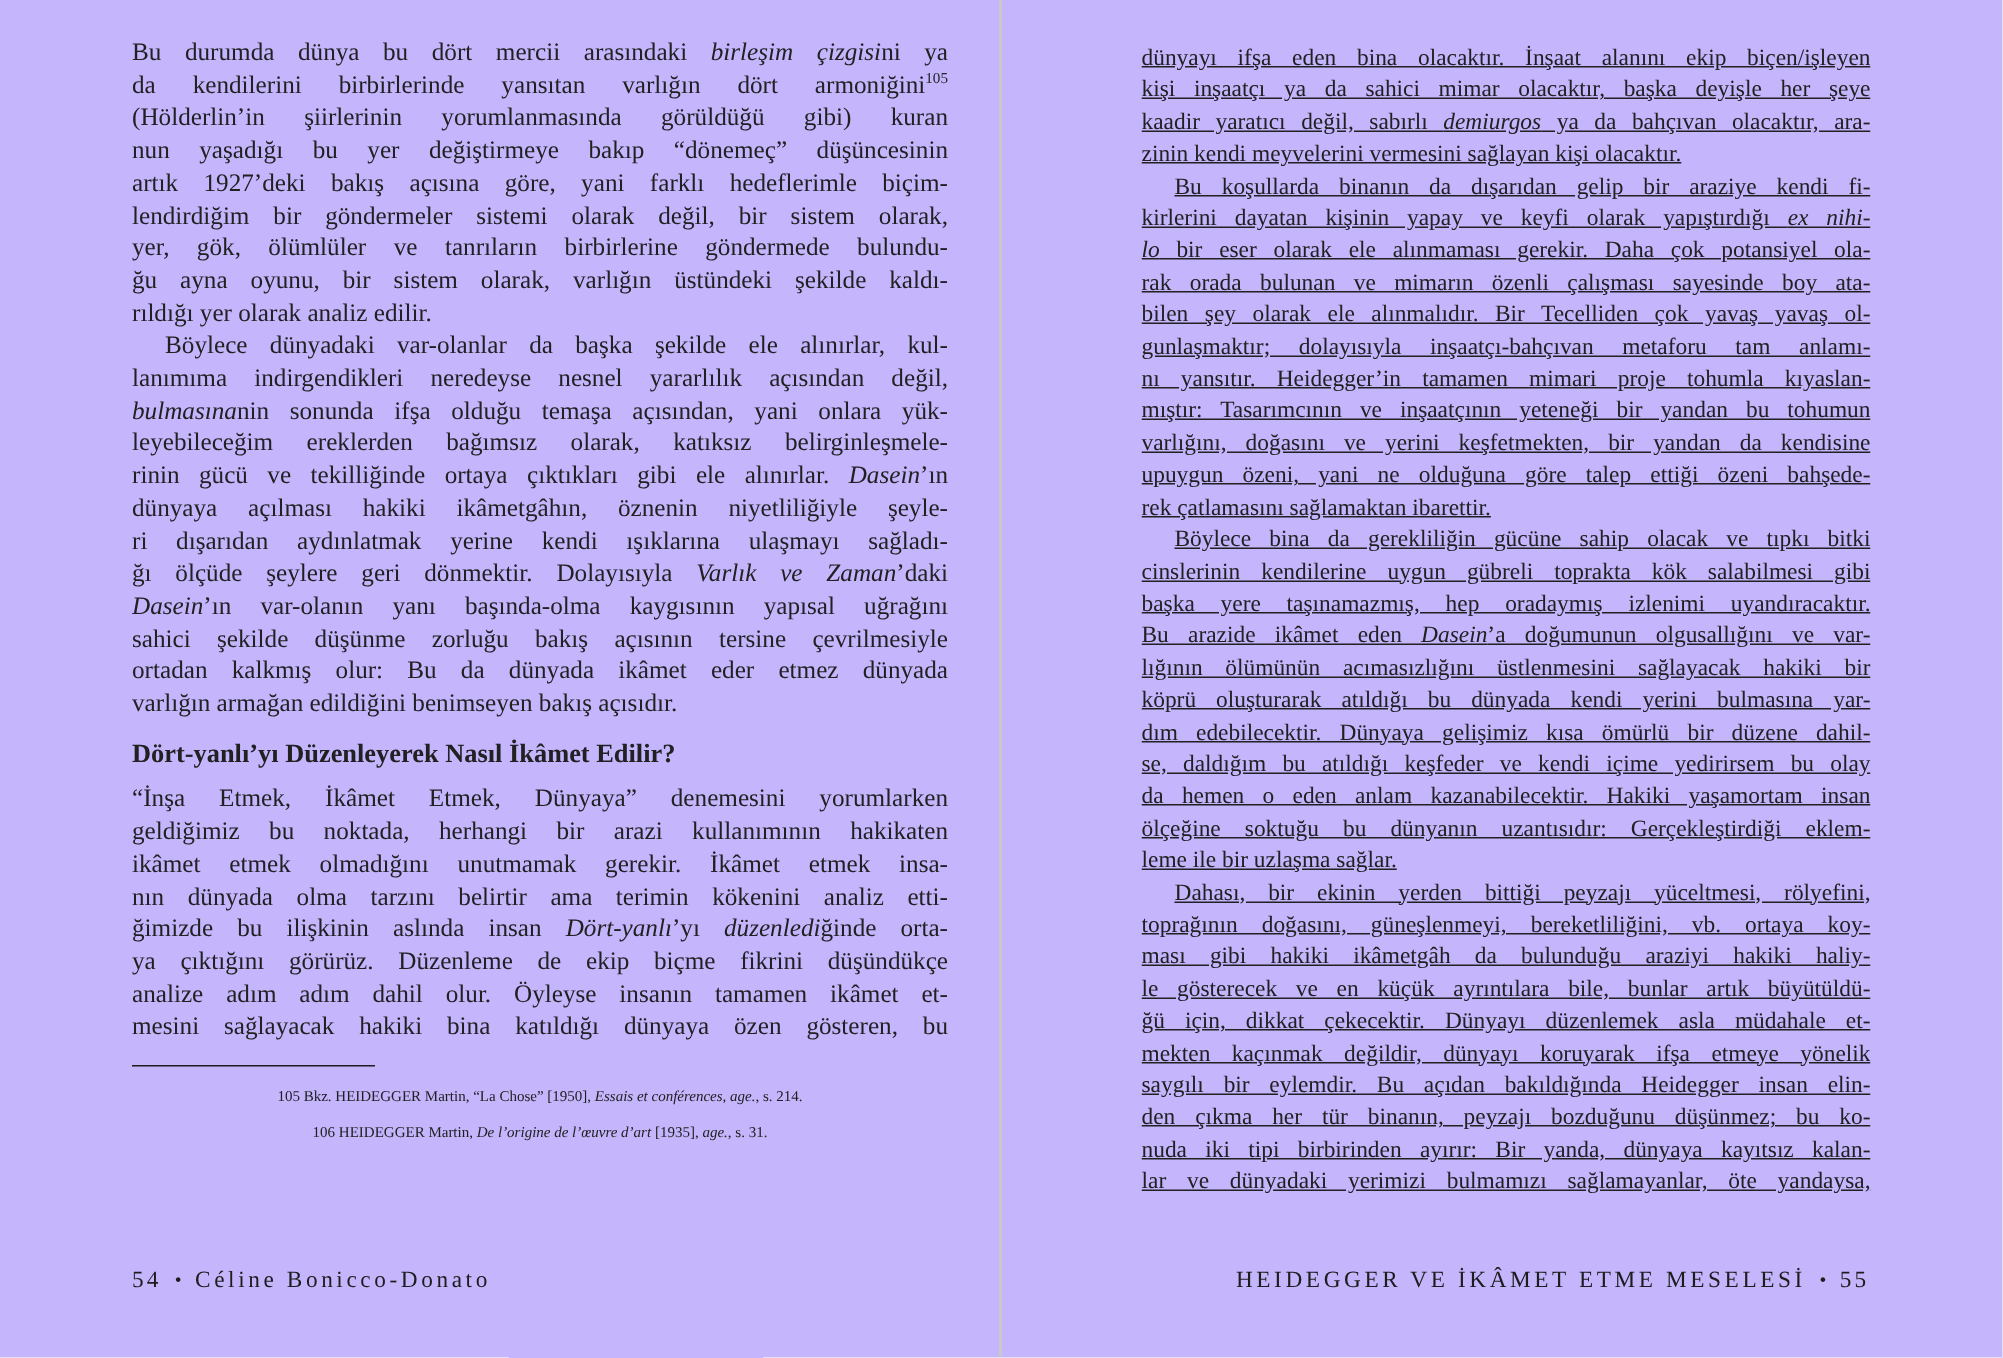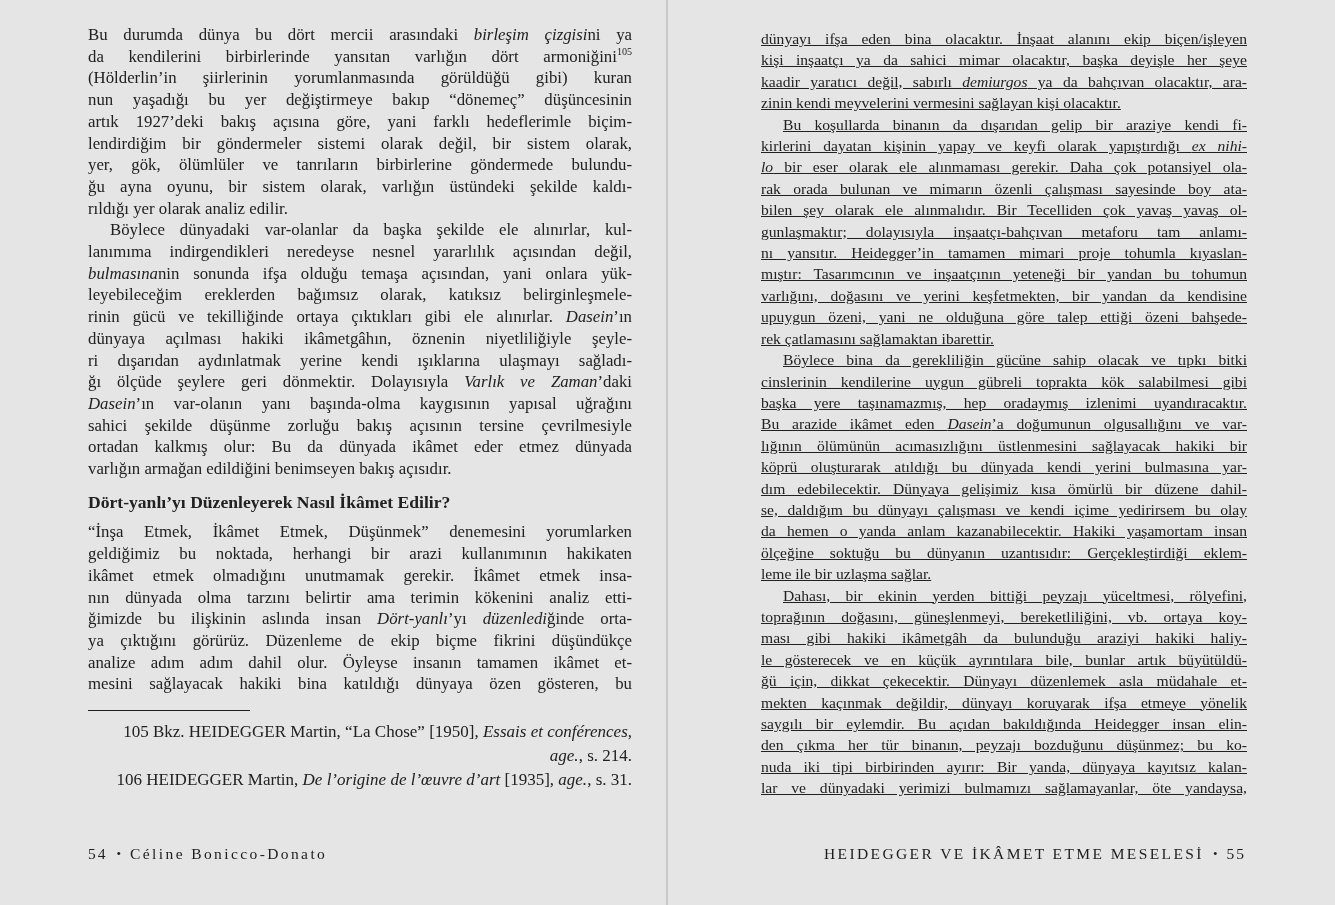--- a/index.html
+++ b/index.html
@@ -1,20 +1,20 @@
 <!DOCTYPE html>
 <html lang="tr"><head>
 <meta charset="utf-8">
 <style>
   html, body { margin: 0; padding: 0; background: #ffffff; }
   .spread {
     position: relative;
     width: 1335px;
     height: 905px;
-    background: #e5e5e5;
+    background: #c4b5fd;
     overflow: hidden;
     font-family: "Liberation Serif", "DejaVu Serif", serif;
     color: #212121;
   }
   .divider {
     position: absolute;
     top: 0;
     left: 666px;
     width: 2px;
     height: 905px;
@@ -40,23 +40,23 @@
   .seg-bi { font-weight: bold; }
   sup { font-size: 0.6em; line-height: 0; vertical-align: super; letter-spacing: 0; }
 
   .fn-rule {
     width: 162px;
     border-top: 1.6px solid #1d1d1d;
     margin-top: 15px;
     margin-bottom: 9px;
   }
   .footnote {
-    font-size: 17px;
+    font-size: 10px;
     line-height: 24px;
-    text-align: right;
+    text-align: center;
   }
 
   .footer {
     position: absolute;
     top: 845px;
     font-size: 15.5px;
     color: #1d1d1d;
     white-space: nowrap;
   }
   .footer.left  { left: 88px; }
@@ -91,21 +91,21 @@
         <div class="line">dünyaya açılması hakiki ikâmetgâhın, öznenin niyetliliğiyle şeyle-</div>
         <div class="line">ri dışarıdan aydınlatmak yerine kendi ışıklarına ulaşmayı sağladı-</div>
         <div class="line">ğı ölçüde şeylere geri dönmektir. Dolayısıyla <span class="seg-i">Varlık ve Zaman</span>’daki</div>
         <div class="line"><span class="seg-i">Dasein</span>’ın var-olanın yanı başında-olma kaygısının yapısal uğrağını</div>
         <div class="line">sahici şekilde düşünme zorluğu bakış açısının tersine çevrilmesiyle</div>
         <div class="line">ortadan kalkmış olur: Bu da dünyada ikâmet eder etmez dünyada</div>
         <div class="line lastline">varlığın armağan edildiğini benimseyen bakış açısıdır.</div>
       </div>
       <div class="heading"><span class="seg-b">Dört-yanlı</span><span class="seg-bi">’yı Düzenleyerek Nasıl İkâmet Edilir?</span></div>
       <div class="para">
-        <div class="line">“İnşa Etmek, İkâmet Etmek, Düşünmek” denemesini yorumlarken</div>
+        <div class="line">“İnşa Etmek, İkâmet Etmek, Dünyaya” denemesini yorumlarken</div>
         <div class="line">geldiğimiz bu noktada, herhangi bir arazi kullanımının hakikaten</div>
         <div class="line">ikâmet etmek olmadığını unutmamak gerekir. İkâmet etmek insa-</div>
         <div class="line">nın dünyada olma tarzını belirtir ama terimin kökenini analiz etti-</div>
         <div class="line">ğimizde bu ilişkinin aslında insan <span class="seg-i">Dört-yanlı</span>’yı <span class="seg-i">düzenledi</span>ğinde orta-</div>
         <div class="line">ya çıktığını görürüz. Düzenleme de ekip biçme fikrini düşündükçe</div>
         <div class="line">analize adım adım dahil olur. Öyleyse insanın tamamen ikâmet et-</div>
         <div class="line">mesini sağlayacak hakiki bina katıldığı dünyaya özen gösteren, bu</div>
       </div>
       <div class="fn-rule"></div>
       <div class="footnote">105 Bkz. HEIDEGGER Martin, “La Chose” [1950], <span class="seg-i">Essais et conférences</span>, <span class="seg-i">age.</span>, s. 214.</div>
@@ -135,22 +135,22 @@
         <div class="line lastline">rek çatlamasını sağlamaktan ibarettir.</div>
       </div>
       <div class="para indent">
         <div class="line">Böylece bina da gerekliliğin gücüne sahip olacak ve tıpkı bitki</div>
         <div class="line">cinslerinin kendilerine uygun gübreli toprakta kök salabilmesi gibi</div>
         <div class="line">başka yere taşınamazmış, hep oradaymış izlenimi uyandıracaktır.</div>
         <div class="line">Bu arazide ikâmet eden <span class="seg-i">Dasein</span>’a doğumunun olgusallığını ve var-</div>
         <div class="line">lığının ölümünün acımasızlığını üstlenmesini sağlayacak hakiki bir</div>
         <div class="line">köprü oluşturarak atıldığı bu dünyada kendi yerini bulmasına yar-</div>
         <div class="line">dım edebilecektir. Dünyaya gelişimiz kısa ömürlü bir düzene dahil-</div>
-        <div class="line">se, daldığım bu dünyayı çalışması ve kendi içime yedirirsem bu olay</div>
-        <div class="line">da hemen o yanda anlam kazanabilecektir. Hakiki yaşamortam insan</div>
+        <div class="line">se, daldığım bu atıldığı keşfeder ve kendi içime yedirirsem bu olay</div>
+        <div class="line">da hemen o eden anlam kazanabilecektir. Hakiki yaşamortam insan</div>
         <div class="line">ölçeğine soktuğu bu dünyanın uzantısıdır: Gerçekleştirdiği eklem-</div>
         <div class="line lastline">leme ile bir uzlaşma sağlar.</div>
       </div>
       <div class="para indent">
         <div class="line">Dahası, bir ekinin yerden bittiği peyzajı yüceltmesi, rölyefini,</div>
         <div class="line">toprağının doğasını, güneşlenmeyi, bereketliliğini, vb. ortaya koy-</div>
         <div class="line">ması gibi hakiki ikâmetgâh da bulunduğu araziyi hakiki haliy-</div>
         <div class="line">le gösterecek ve en küçük ayrıntılara bile, bunlar artık büyütüldü-</div>
         <div class="line">ğü için, dikkat çekecektir. Dünyayı düzenlemek asla müdahale et-</div>
         <div class="line">mekten kaçınmak değildir, dünyayı koruyarak ifşa etmeye yönelik</div>

